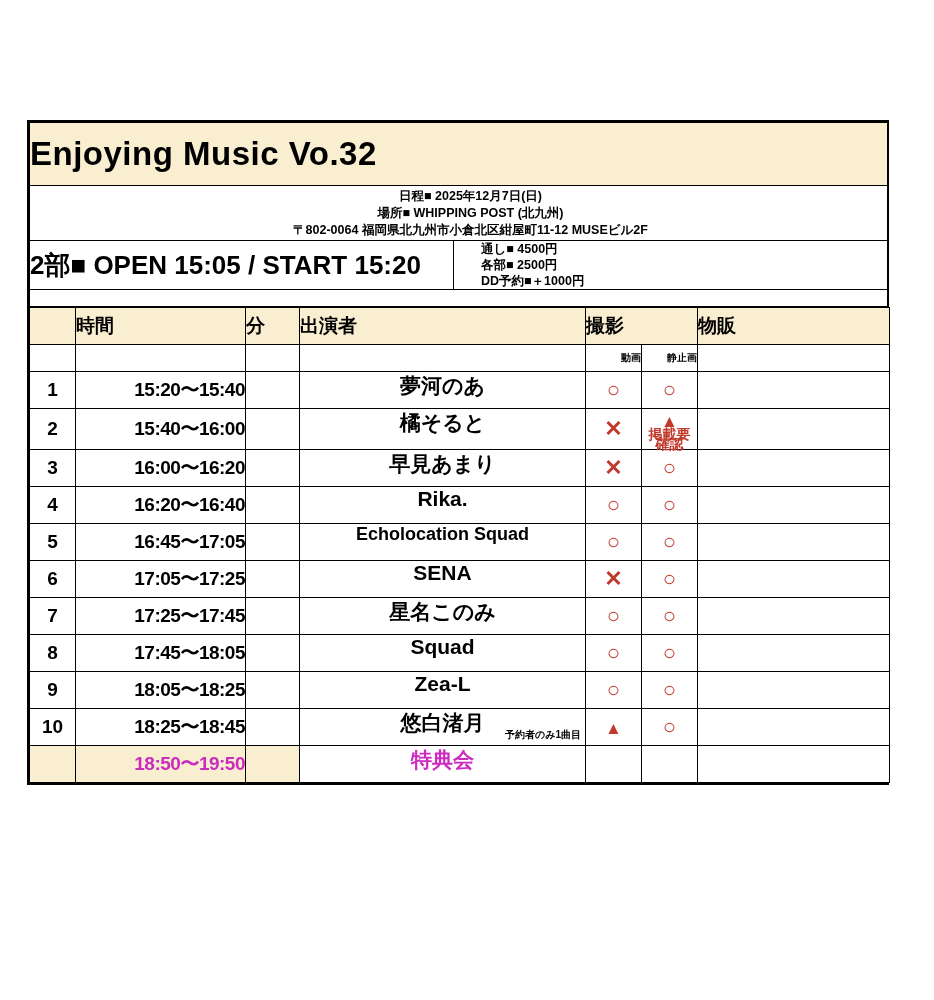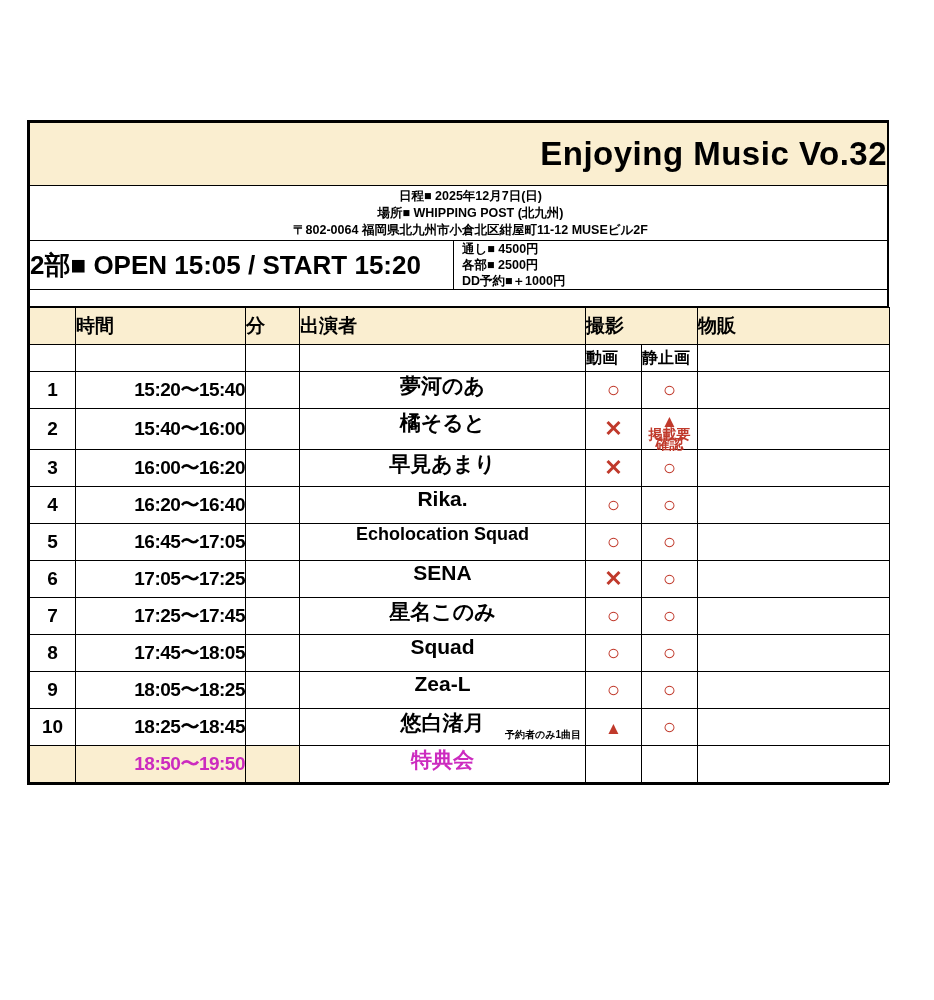--- a/index.html
+++ b/index.html
@@ -37,21 +37,21 @@
     border: 1px solid #000000;
     padding: 0;
     vertical-align: middle;
     background: #ffffff;
   }
   .cream { background: #faeed0 !important; }
 
   
   .title-cell {
     height: 62px;
-    text-align: right;
+    text-align: left;
     font-size: 33px;
     font-weight: bold;
     letter-spacing: 0.5px;
   }
   
   .info-cell {
     height: 54px;
     padding: 5px 0 5px 0;
   }
   .info-line {
@@ -73,20 +73,21 @@
     height: 48px;
     padding: 2px 0 2px 0;
     text-align: left;
   }
   .price-line {
     font-size: 12.5px;
     font-weight: bold;
     line-height: 16px;
     padding-left: 8px;
     white-space: nowrap;
+    margin-left: 19px;
   }
   .spacer-row td { height: 16px; }
 
   
   .sched {
     border-collapse: collapse;
     width: 100%;
     table-layout: fixed;
   }
   .sched td {
@@ -94,23 +95,23 @@
     padding: 0;
     height: 36px;
     background: #ffffff;
   }
   .hdr {
     font-size: 19px;
     font-weight: bold;
     text-align: left;
   }
   .sub-hdr {
-    font-size: 16px;
-    font-weight: bold;
-    text-align: left;
+    font-size: 10px;
+    font-weight: bold;
+    text-align: right;
     height: 26px !important;
   }
   .num {
     text-align: center;
     font-size: 19px;
     font-weight: bold;
   }
   .time {
     text-align: right;
     font-size: 19px;

